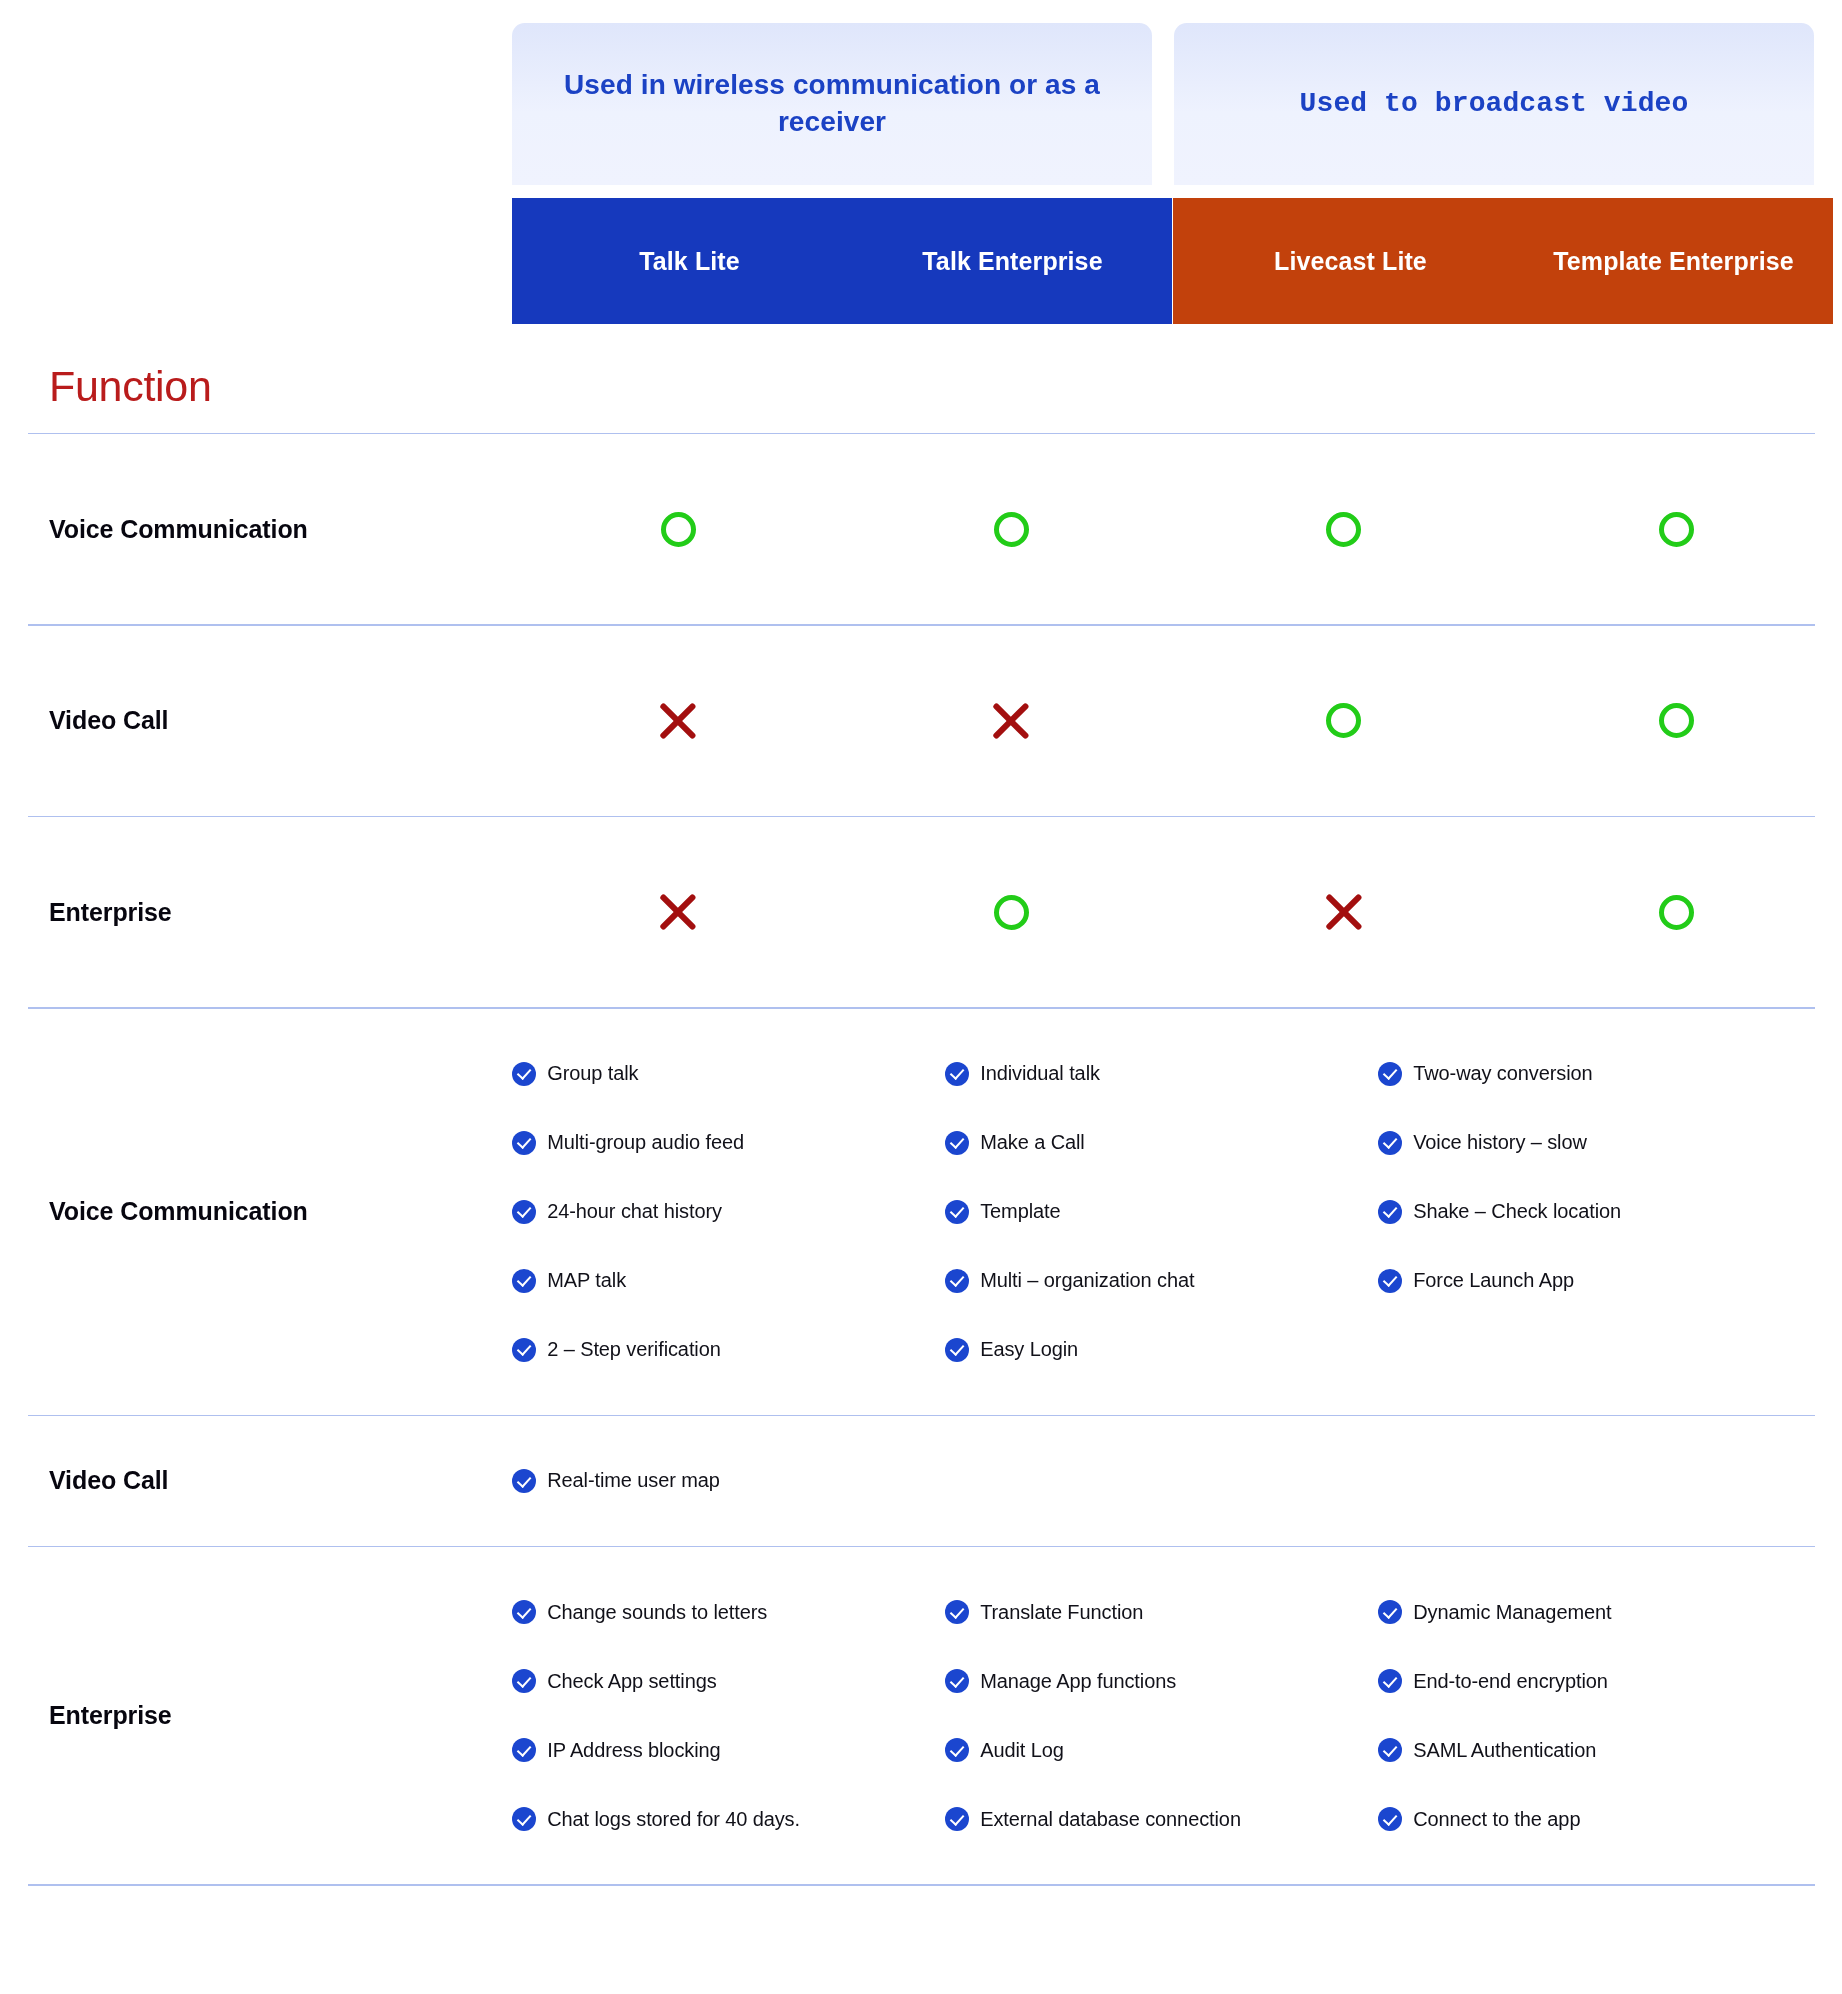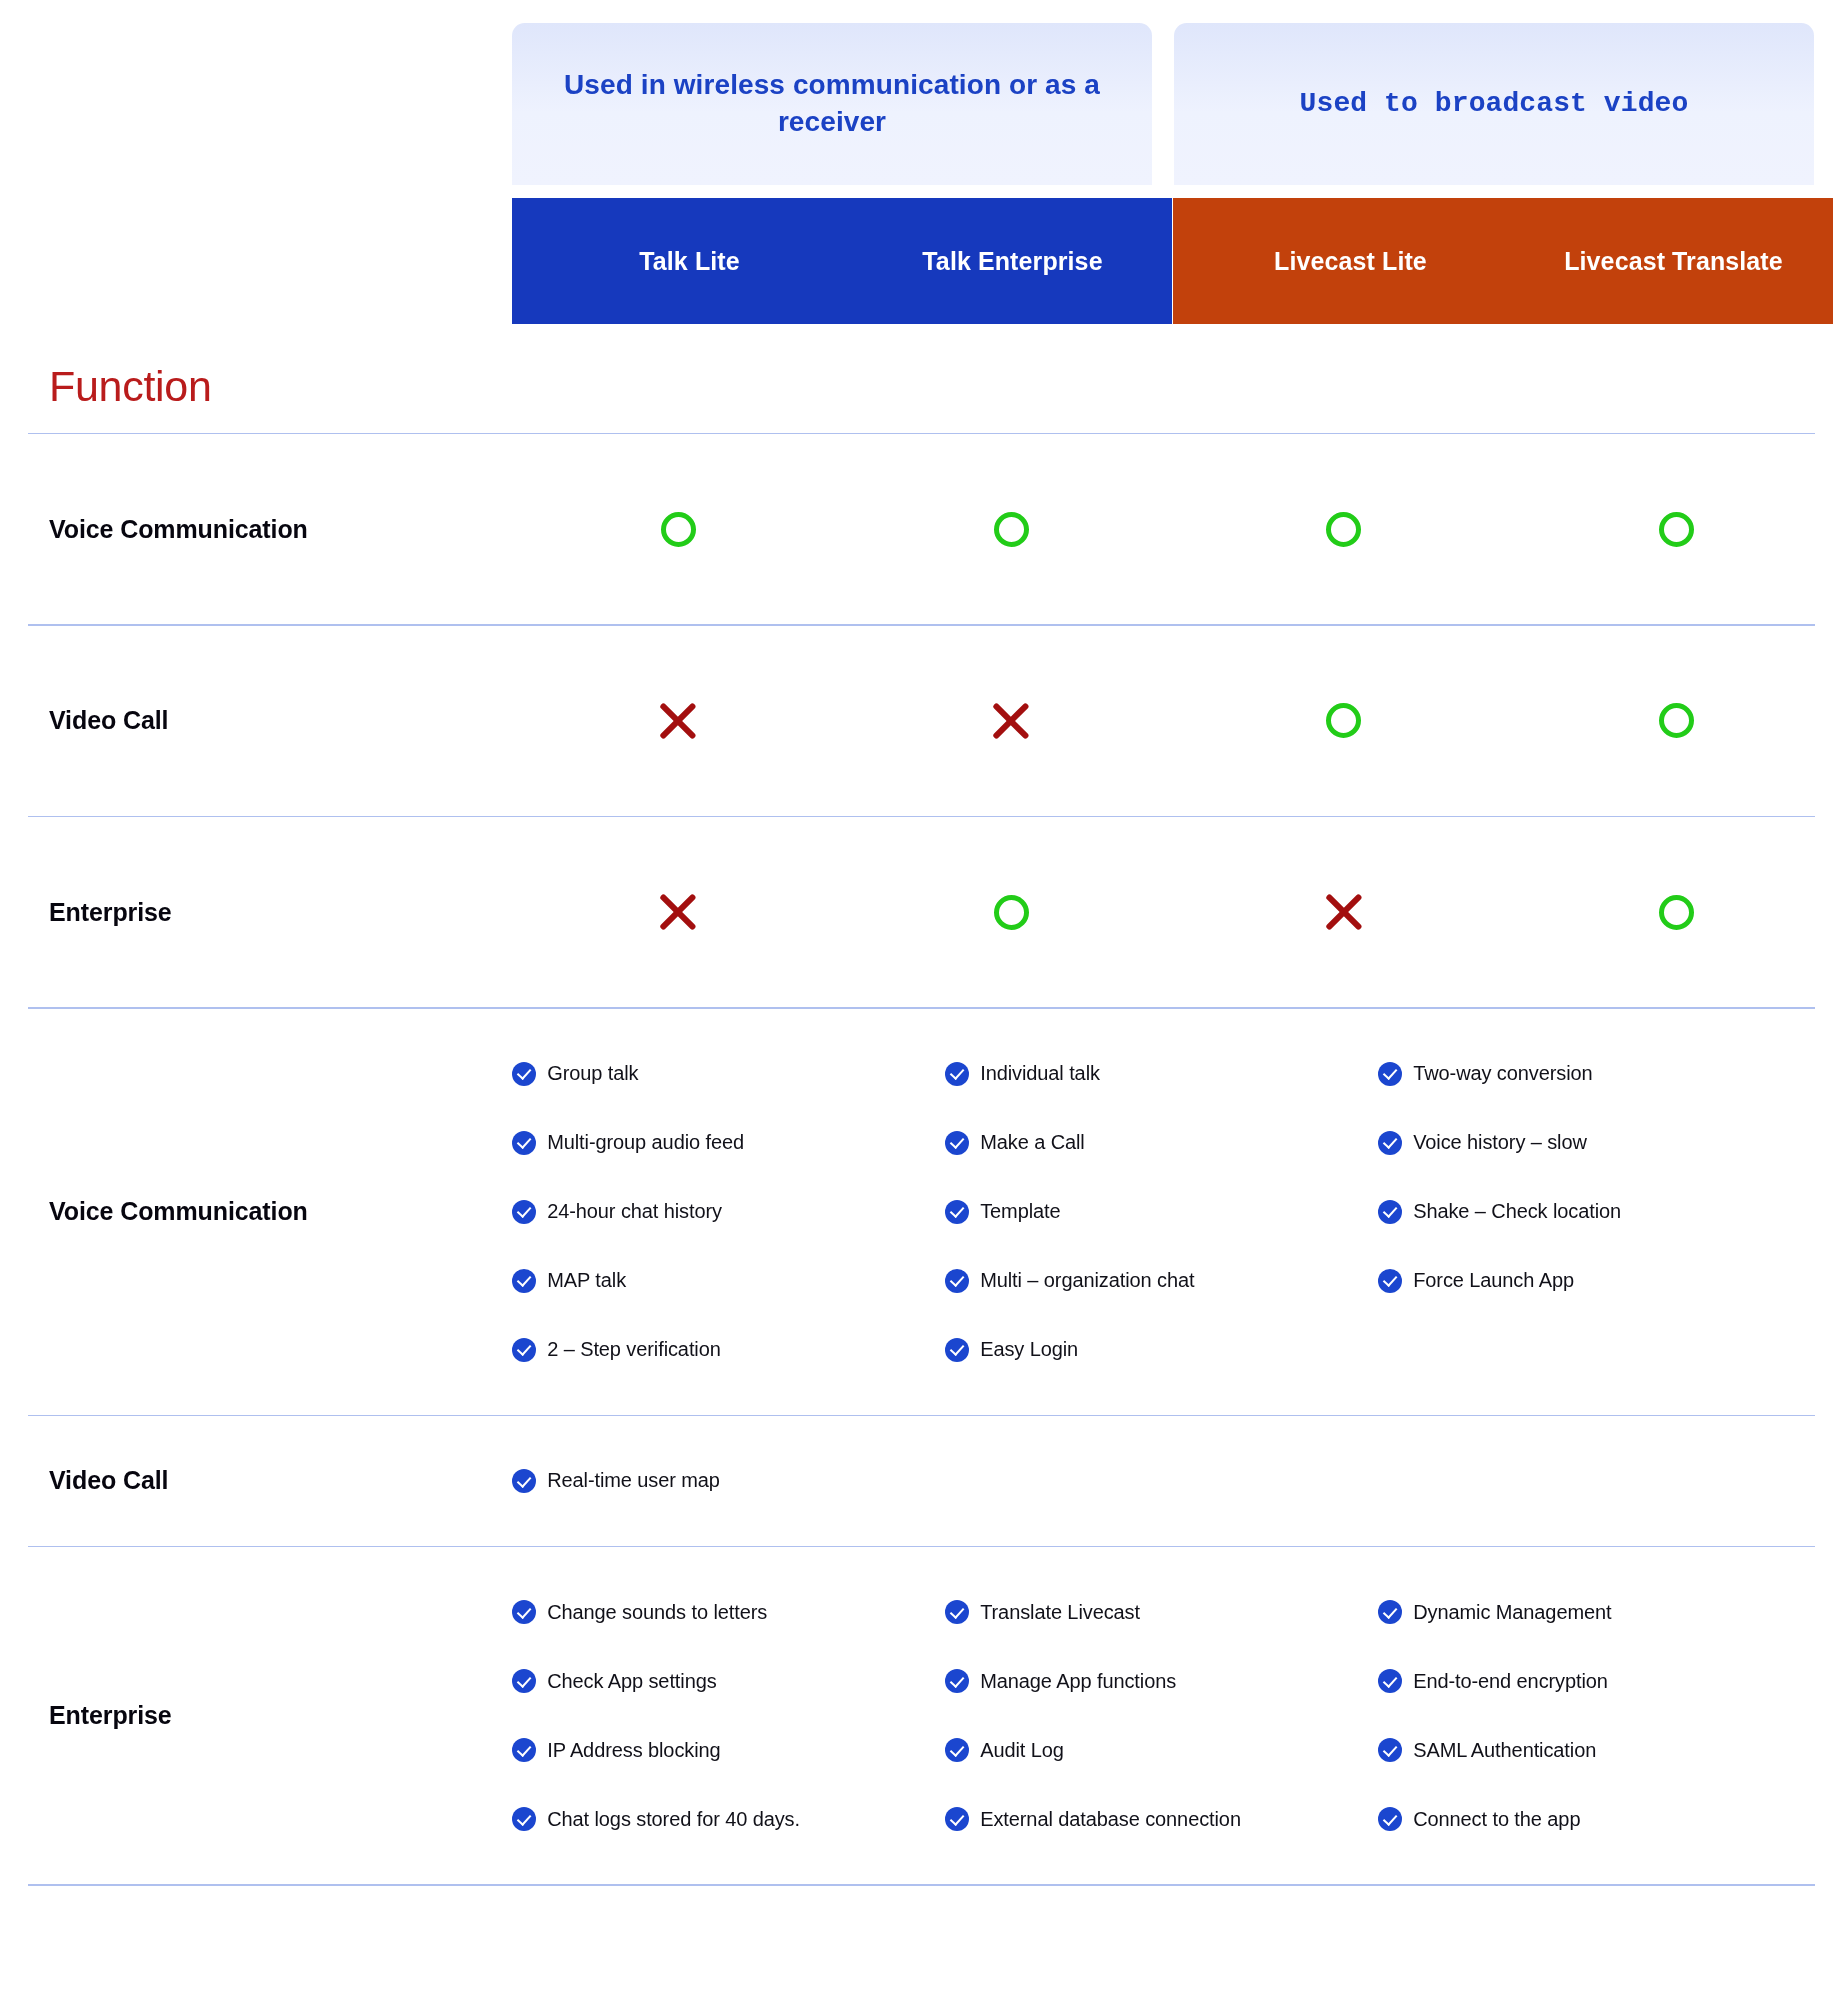--- a/index.html
+++ b/index.html
@@ -211,21 +211,21 @@
     <div class="plan-tab blue" id="tab-talk-lite">
       <span>Talk Lite</span>
     </div>
     <div class="plan-tab blue" id="tab-talk-ent">
       <span>Talk Enterprise</span>
     </div>
     <div class="plan-tab navy" id="tab-livecast-lite">
       <span>Livecast Lite</span>
     </div>
     <div class="plan-tab navy" id="tab-livecast-ent">
-      <span>Livecast Translate</span>
+      <span>Template Enterprise</span>
     </div>
   </div>
 
   <div class="section-title">Function</div>
 
   <div class="table" id="table-root">
       <div class="divider"></div>
       <div class="row markrow">
         <div class="rowlabel">Voice Communication</div>
         <div class="markcells">
@@ -366,21 +366,21 @@
       <div class="divider"></div>
       <div class="row featrow">
         <div class="rowlabel">Enterprise</div>
         <div class="featgrid">
           <div class="feat">
             <span class="check"></span>
             <span>Change sounds to letters</span>
           </div>
           <div class="feat">
             <span class="check"></span>
-            <span>Translate Livecast</span>
+            <span>Translate Function</span>
           </div>
           <div class="feat">
             <span class="check"></span>
             <span>Dynamic Management</span>
           </div>
           <div class="feat">
             <span class="check"></span>
             <span>Check App settings</span>
           </div>
           <div class="feat">

